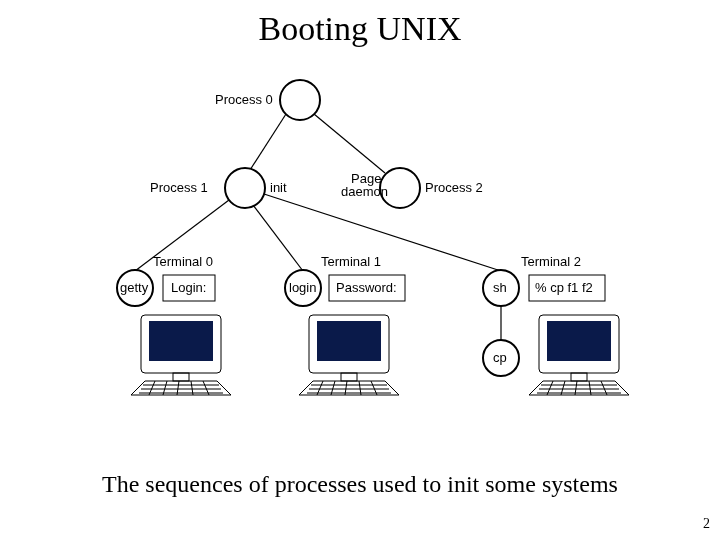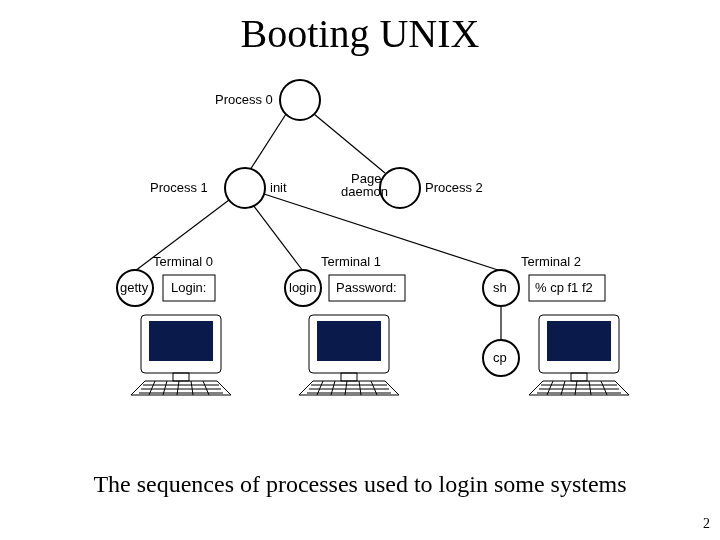--- a/index.html
+++ b/index.html
@@ -1,17 +1,17 @@
 <!DOCTYPE html>
 <html><head>
 <meta charset="utf-8">
 <style>
   html,body{margin:0;padding:0;width:720px;height:540px;background:#fff;font-family:"Times New Roman",Times,serif;color:#000}
   .slide{position:relative;width:720px;height:540px}
-  .title{position:absolute;top:10px;left:0;width:100%;text-align:center;font-size:40px}
+  .title{position:absolute;top:10px;left:0;width:100%;text-align:center;font-size:34px}
   .caption{position:absolute;bottom:42px;left:0;width:100%;text-align:center;font-size:24px}
   .pagenum{position:absolute;bottom:8px;right:10px;font-size:14px}
   svg{position:absolute;top:70px;left:105px}
   .lbl{font:13px Arial,Helvetica,sans-serif;fill:#000}
   .box{fill:#fff;stroke:#000;stroke-width:1}
   .circ{fill:#fff;stroke:#000;stroke-width:2}
   .line{stroke:#000;stroke-width:1.2;fill:none}
   .thin{stroke:#000;stroke-width:1;fill:none}
 </style>
 </head>
@@ -102,15 +102,15 @@
       <line class="thin" x1="8" y1="78" x2="92" y2="78"></line>
       <line class="thin" x1="24" y1="66" x2="18" y2="80"></line>
       <line class="thin" x1="36" y1="66" x2="32" y2="80"></line>
       <line class="thin" x1="48" y1="66" x2="46" y2="80"></line>
       <line class="thin" x1="60" y1="66" x2="62" y2="80"></line>
       <line class="thin" x1="72" y1="66" x2="78" y2="80"></line>
     </g>
 
   </svg>
 
-  <div class="caption">The sequences of processes used to login some systems</div>
+  <div class="caption">The sequences of processes used to init some systems</div>
   <div class="pagenum">2</div>
 </div>
 
 </body></html>

